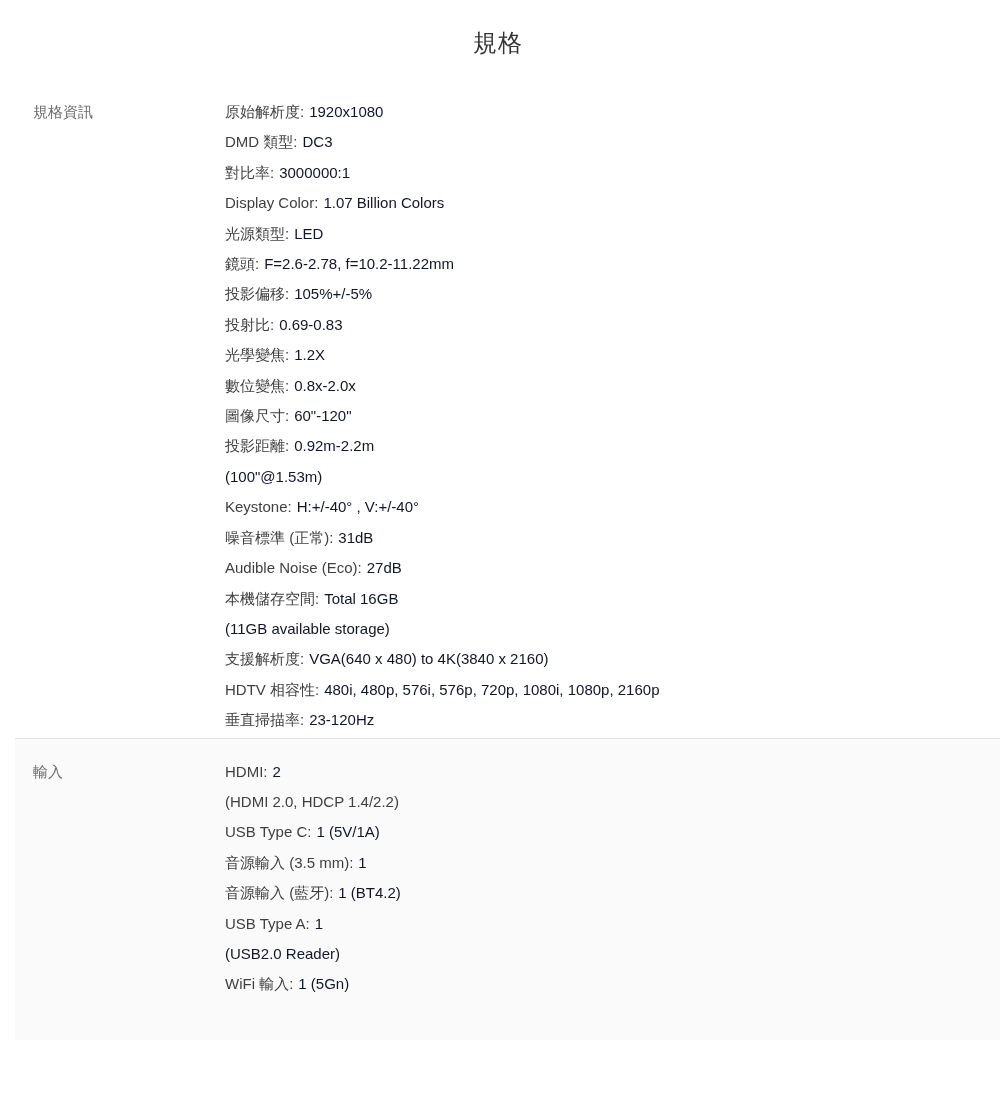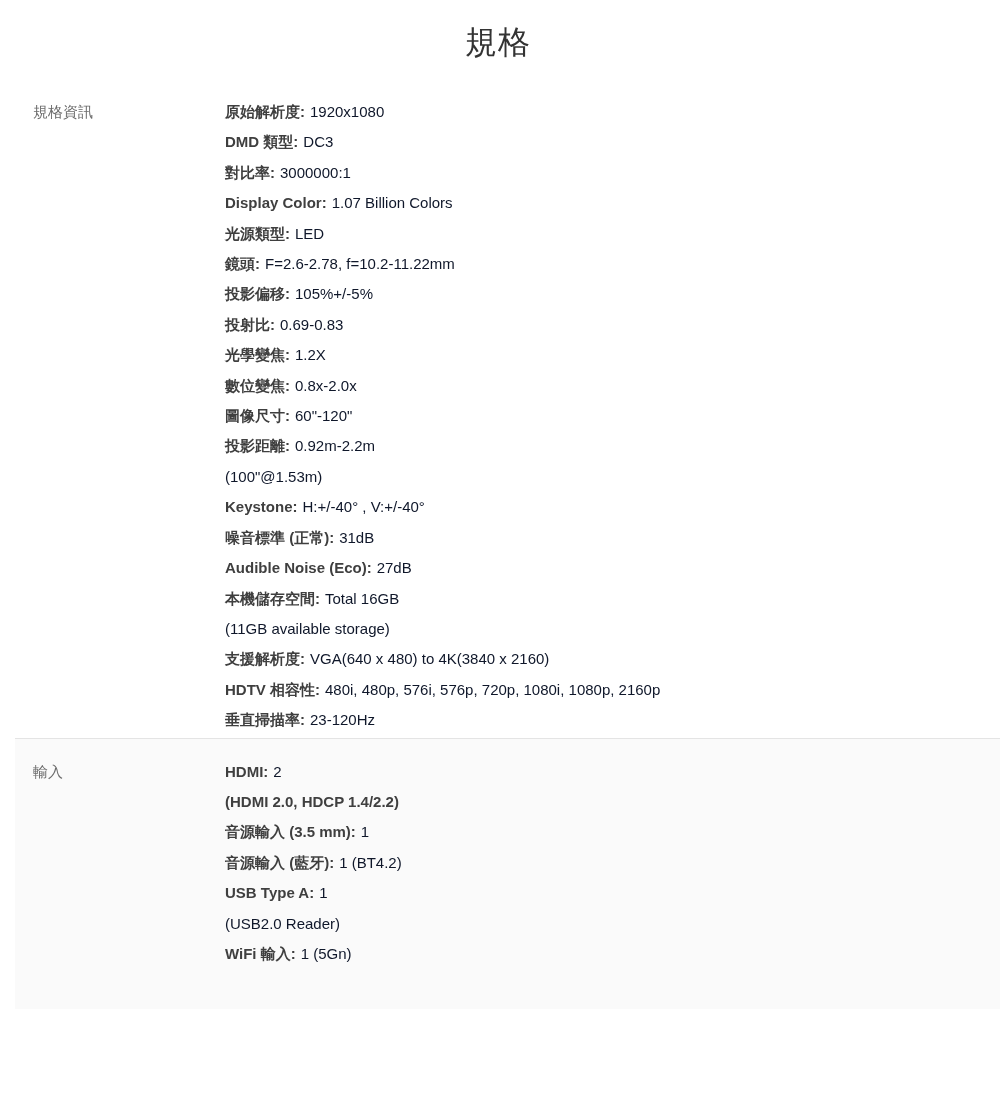--- a/index.html
+++ b/index.html
@@ -9,21 +9,21 @@
     font-family: "Liberation Sans", "DejaVu Sans", sans-serif;
   }
   .page {
     width: 1000px;
     min-height: 1117px;
     overflow: hidden;
     background: #ffffff;
   }
   .title {
     margin: 28px 4px 22px 0;
-    font-size: 32px;
+    font-size: 24px;
     line-height: 29px;
     font-weight: 400;
     text-align: center;
     color: #333333;
     letter-spacing: 1px;
   }
   .spec-table {
     margin-left: 15px;
   }
   .spec-row {
@@ -47,21 +47,21 @@
   .section-content {
     flex: 1 1 auto;
     min-width: 0;
   }
   .spec-line {
     font-size: 15px;
     line-height: 30.4px;
     white-space: nowrap;
   }
   .spec-label {
-    font-weight: 700;
+    font-weight: 400;
     color: #3f3f3f;
   }
   .spec-label:not(:empty) {
     margin-right: 5px;
   }
   .spec-value {
     font-weight: 400;
     color: #0f172a;
   }
 </style>
@@ -97,20 +97,21 @@
           <div class="spec-line"><span class="spec-label">HDTV 相容性:</span><span class="spec-value">480i, 480p, 576i, 576p, 720p, 1080i, 1080p, 2160p</span></div>
           <div class="spec-line"><span class="spec-label">垂直掃描率:</span><span class="spec-value">23-120Hz</span></div>
         </div>
     </section>
 
     <section class="spec-row alt">
       <div class="section-label">輸入</div>
       <div class="section-content">
           <div class="spec-line"><span class="spec-label">HDMI:</span><span class="spec-value">2</span></div>
           <div class="spec-line"><span class="spec-label">(HDMI 2.0, HDCP 1.4/2.2)</span><span class="spec-value"></span></div>
+          <div class="spec-line"><span class="spec-label">USB Type C:</span><span class="spec-value">1 (5V/1A)</span></div>
           <div class="spec-line"><span class="spec-label">音源輸入 (3.5 mm):</span><span class="spec-value">1</span></div>
           <div class="spec-line"><span class="spec-label">音源輸入 (藍牙):</span><span class="spec-value">1 (BT4.2)</span></div>
           <div class="spec-line"><span class="spec-label">USB Type A:</span><span class="spec-value">1</span></div>
           <div class="spec-line"><span class="spec-label"></span><span class="spec-value">(USB2.0 Reader)</span></div>
           <div class="spec-line"><span class="spec-label">WiFi 輸入:</span><span class="spec-value">1 (5Gn)</span></div>
         </div>
     </section>
   </div>
 </div>
 

